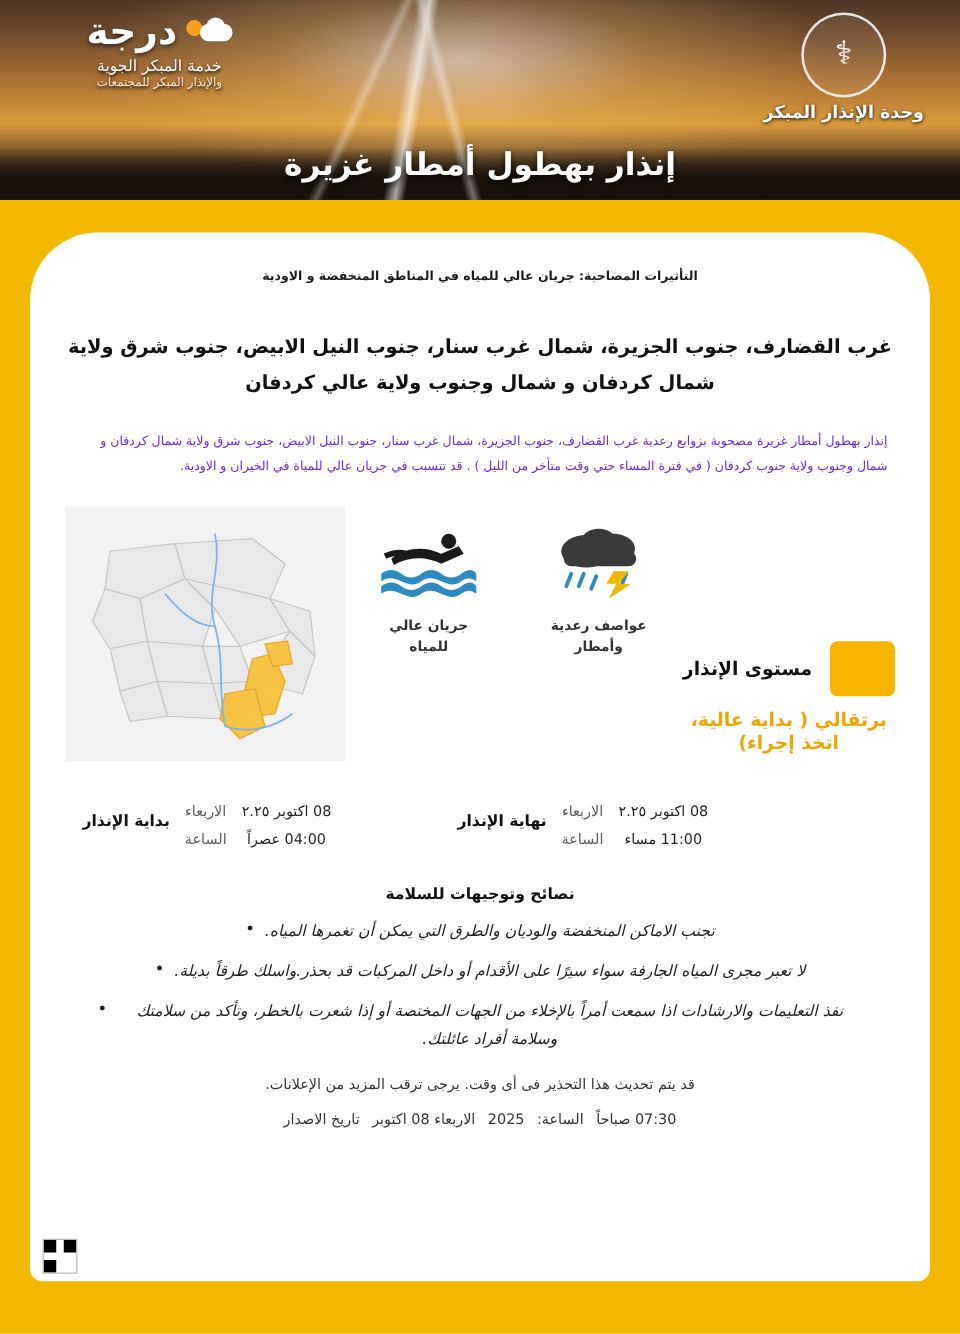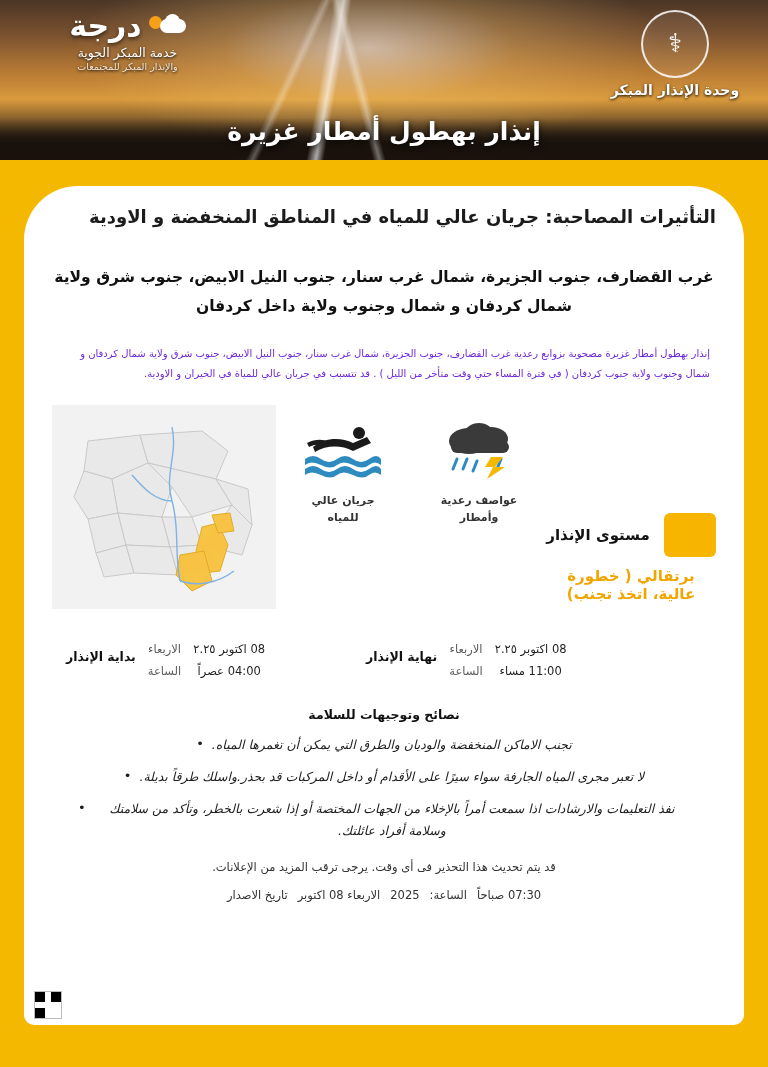--- a/index.html
+++ b/index.html
@@ -86,22 +86,23 @@
 
   
   .card{
     position:absolute;
     top:186px; left:24px; right:24px; bottom:42px;
     background:#ffffff;
     border-radius:54px 54px 10px 10px;
     padding:16px 28px 0 28px;
   }
   .impact{
-    font-size:18px; font-weight:bold; color:#1b1b1b;
-    margin-top:4px;
+    text-align:center;
+    font-size:10px; font-weight:bold; color:#1b1b1b;
+    margin-top:14px;
   }
   .regions{
     margin-top:36px;
     text-align:center;
     font-size:15.5px; font-weight:bold; color:#111;
     line-height:1.85;
   }
   .details{
     margin-top:24px;
     text-align:right;
@@ -204,21 +205,21 @@
     <div class="sub2">والإنذار المبكر للمجتمعات</div>
   </div>
 
   <div class="hero-title">إنذار بهطول أمطار غزيرة</div>
 </div>
 
 <div class="card">
 
   <div class="impact">التأثيرات المصاحبة: جريان عالي للمياه في المناطق المنخفضة و الاودية</div>
 
-  <div class="regions">غرب القضارف، جنوب الجزيرة، شمال غرب سنار، جنوب النيل الابيض، جنوب شرق ولاية شمال كردفان و شمال وجنوب ولاية داخل كردفان</div>
+  <div class="regions">غرب القضارف، جنوب الجزيرة، شمال غرب سنار، جنوب النيل الابيض، جنوب شرق ولاية شمال كردفان و شمال وجنوب ولاية عالي كردفان</div>
 
   <div class="details">إنذار  بهطول أمطار غزيرة مصحوبة بزوابع رعدية  غرب القضارف، جنوب الجزيرة، شمال غرب سنار، جنوب النيل الابيض، جنوب شرق ولاية شمال كردفان و شمال وجنوب ولاية جنوب كردفان  ( في فترة المساء حتي وقت متأخر من الليل ) . قد تتسبب في جريان عالي للمياة في الخيران و الاودية.</div>
 
   <div class="midrow">
 
     <div class="map-box">
       <svg viewBox="0 0 224 204" width="224" height="204">
         <rect x="0" y="0" width="224" height="204" fill="#f2f2f2"></rect>
         <g stroke="#c9c9c9" stroke-width="1" fill="#e9e9e9">
           <path d="M36 36 L88 30 L96 58 L60 74 L32 66 Z"></path>
@@ -283,21 +284,21 @@
         </svg>
         <div class="icon-cap">عواصف رعدية<br>وأمطار</div>
       </div>
     </div>
 
     <div class="level-box">
       <div class="level-row">
         <span class="level-label">مستوى الإنذار</span>
         <span class="level-swatch"></span>
       </div>
-      <div class="level-value">برتقالي ( خطورة عالية، اتخذ تجنب)</div>
+      <div class="level-value">برتقالي ( بداية عالية، اتخذ إجراء)</div>
     </div>
   </div>
 
   <div class="times">
     <div class="time-block start">
       <div class="time-title">بداية الإنذار</div>
       <div class="time-kv">
         <div><span class="k">الاربعاء</span></div>
         <div><span class="k">الساعة</span></div>
       </div>

